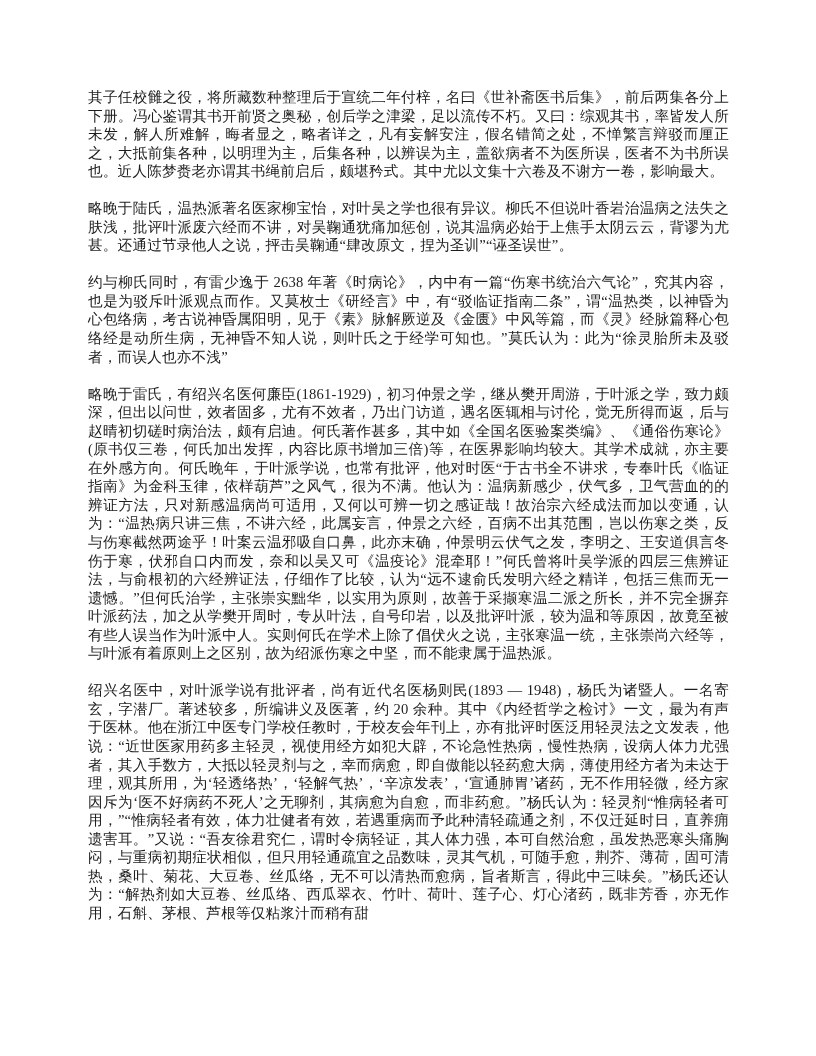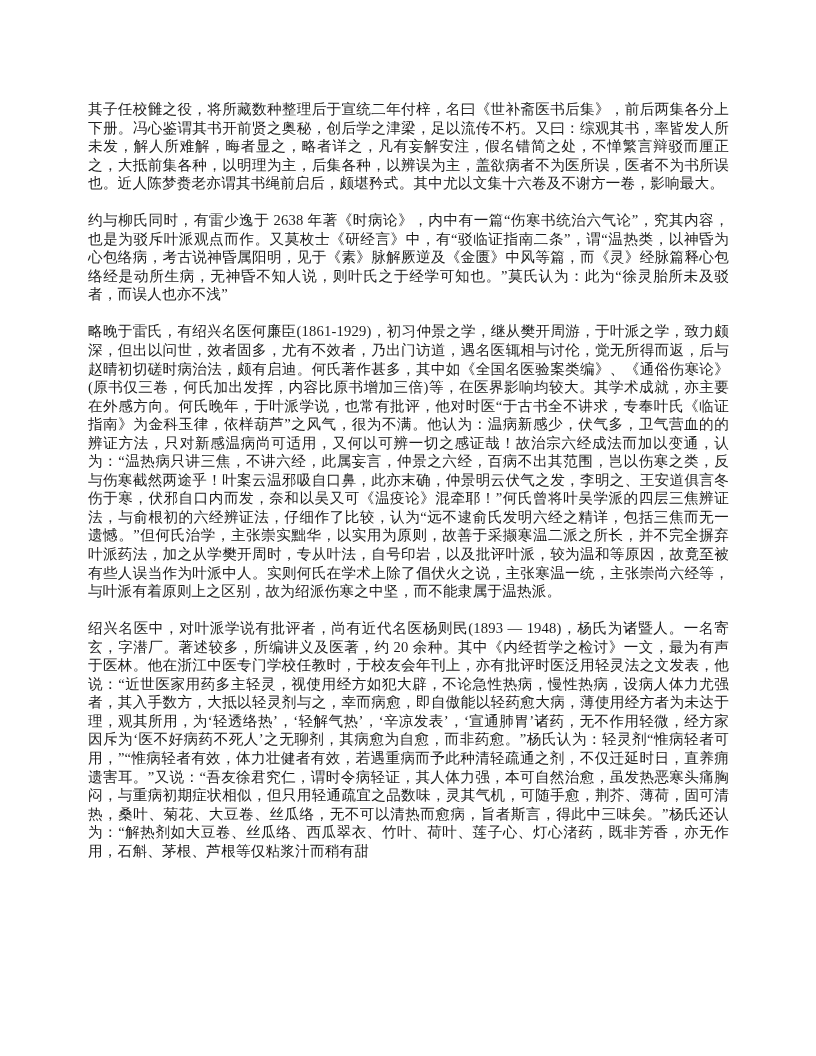--- a/index.html
+++ b/index.html
@@ -12,38 +12,39 @@
   .page {
     position: relative;
     width: 816px;
     height: 1056px;
     background: #ffffff;
     overflow: hidden;
   }
   .text-block {
     position: absolute;
     left: 88px;
-    top: 100px;
+    top: 88px;
     width: 641px;
   }
   .text-block p {
     font-size: 14.6px;
     line-height: 18.55px;
     color: #1c1c1c;
     text-align: justify;
     text-justify: inter-ideograph;
     word-break: break-all;
     letter-spacing: 0.2px;
     margin-bottom: 18.5px;
   }
   .text-block p:last-child { margin-bottom: 0; }
 </style>
 </head>
 <body>
 
 <div class="page">
   <div class="text-block">
     <p>其子任校雠之役，将所藏数种整理后于宣统二年付梓，名曰《世补斋医书后集》，前后两集各分上下册。冯心鉴谓其书开前贤之奥秘，创后学之津梁，足以流传不朽。又曰：综观其书，率皆发人所未发，解人所难解，晦者显之，略者详之，凡有妄解安注，假名错简之处，不惮繁言辩驳而厘正之，大抵前集各种，以明理为主，后集各种，以辨误为主，盖欲病者不为医所误，医者不为书所误也。近人陈梦赉老亦谓其书绳前启后，颇堪矜式。其中尤以文集十六卷及不谢方一卷，影响最大。</p>
+    <p>略晚于陆氏，温热派著名医家柳宝怡，对叶吴之学也很有异议。柳氏不但说叶香岩治温病之法失之肤浅，批评叶派废六经而不讲，对吴鞠通犹痛加惩创，说其温病必始于上焦手太阴云云，背谬为尤甚。还通过节录他人之说，抨击吴鞠通“肆改原文，捏为圣训”“诬圣误世”。</p>
     <p>约与柳氏同时，有雷少逸于 2638 年著《时病论》，内中有一篇“伤寒书统治六气论”，究其内容，也是为驳斥叶派观点而作。又莫枚士《研经言》中，有“驳临证指南二条”，谓“温热类，以神昏为心包络病，考古说神昏属阳明，见于《素》脉解厥逆及《金匮》中风等篇，而《灵》经脉篇释心包络经是动所生病，无神昏不知人说，则叶氏之于经学可知也。”莫氏认为：此为“徐灵胎所未及驳者，而误人也亦不浅”</p>
     <p>略晚于雷氏，有绍兴名医何廉臣(1861-1929)，初习仲景之学，继从樊开周游，于叶派之学，致力颇深，但出以问世，效者固多，尤有不效者，乃出门访道，遇名医辄相与讨伦，觉无所得而返，后与赵晴初切磋时病治法，颇有启迪。何氏著作甚多，其中如《全国名医验案类编》、《通俗伤寒论》(原书仅三卷，何氏加出发挥，内容比原书增加三倍)等，在医界影响均较大。其学术成就，亦主要在外感方向。何氏晚年，于叶派学说，也常有批评，他对时医“于古书全不讲求，专奉叶氏《临证指南》为金科玉律，依样葫芦”之风气，很为不满。他认为：温病新感少，伏气多，卫气营血的的辨证方法，只对新感温病尚可适用，又何以可辨一切之感证哉！故治宗六经成法而加以变通，认为：“温热病只讲三焦，不讲六经，此属妄言，仲景之六经，百病不出其范围，岂以伤寒之类，反与伤寒截然两途乎！叶案云温邪吸自口鼻，此亦末确，仲景明云伏气之发，李明之、王安道俱言冬伤于寒，伏邪自口内而发，奈和以吴又可《温疫论》混牵耶！”何氏曾将叶吴学派的四层三焦辨证法，与俞根初的六经辨证法，仔细作了比较，认为“远不逮俞氏发明六经之精详，包括三焦而无一遗憾。”但何氏治学，主张崇实黜华，以实用为原则，故善于采撷寒温二派之所长，并不完全摒弃叶派药法，加之从学樊开周时，专从叶法，自号印岩，以及批评叶派，较为温和等原因，故竟至被有些人误当作为叶派中人。实则何氏在学术上除了倡伏火之说，主张寒温一统，主张崇尚六经等，与叶派有着原则上之区别，故为绍派伤寒之中坚，而不能隶属于温热派。</p>
     <p>绍兴名医中，对叶派学说有批评者，尚有近代名医杨则民(1893 — 1948)，杨氏为诸暨人。一名寄玄，字潜厂。著述较多，所编讲义及医著，约 20 余种。其中《内经哲学之检讨》一文，最为有声于医林。他在浙江中医专门学校任教时，于校友会年刊上，亦有批评时医泛用轻灵法之文发表，他说：“近世医家用药多主轻灵，视使用经方如犯大辟，不论急性热病，慢性热病，设病人体力尤强者，其入手数方，大抵以轻灵剂与之，幸而病愈，即自傲能以轻药愈大病，薄使用经方者为未达于理，观其所用，为‘轻透络热’，‘轻解气热’，‘辛凉发表’，‘宣通肺胃’诸药，无不作用轻微，经方家因斥为‘医不好病药不死人’之无聊剂，其病愈为自愈，而非药愈。”杨氏认为：轻灵剂“惟病轻者可用，”“惟病轻者有效，体力壮健者有效，若遇重病而予此种清轻疏通之剂，不仅迁延时日，直养痈遗害耳。”又说：“吾友徐君究仁，谓时令病轻证，其人体力强，本可自然治愈，虽发热恶寒头痛胸闷，与重病初期症状相似，但只用轻通疏宜之品数味，灵其气机，可随手愈，荆芥、薄荷，固可清热，桑叶、菊花、大豆卷、丝瓜络，无不可以清热而愈病，旨者斯言，得此中三味矣。”杨氏还认为：“解热剂如大豆卷、丝瓜络、西瓜翠衣、竹叶、荷叶、莲子心、灯心渚药，既非芳香，亦无作用，石斛、茅根、芦根等仅粘浆汁而稍有甜</p>
   </div>
 </div>
 
 </body></html>

